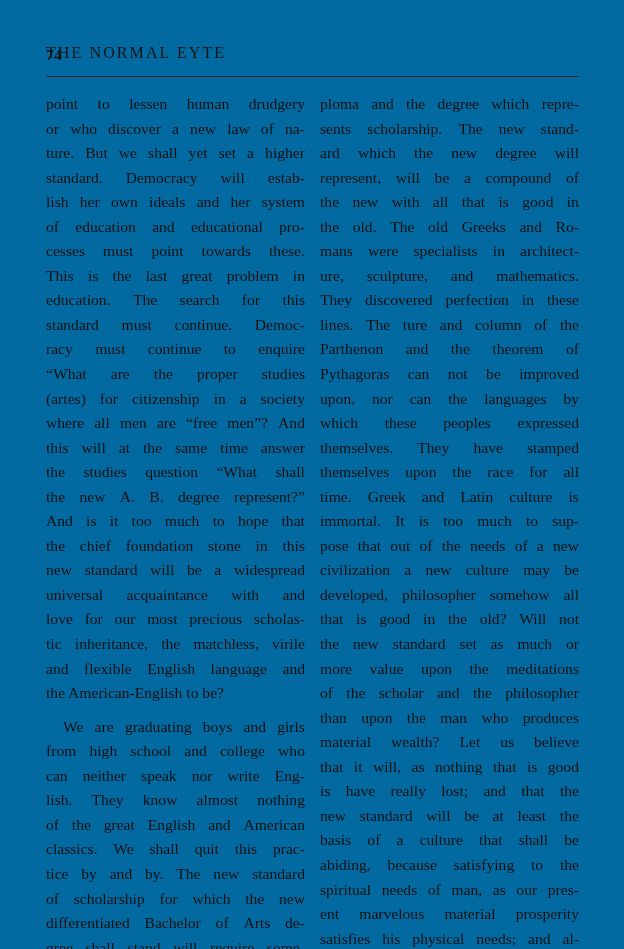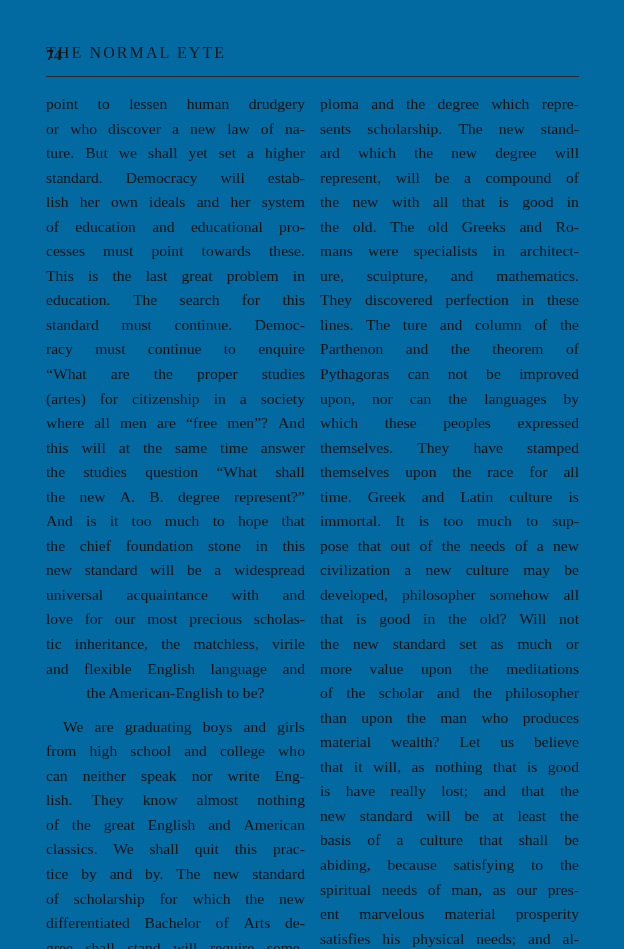--- a/index.html
+++ b/index.html
@@ -86,21 +86,20 @@
   .line.j {
     display: flex;
     justify-content: space-between;
     width: 259px;
   }
   .line.j > span { white-space: pre; }
   
   .line.last {
     display: block;
     width: auto;
-    text-align: center;
   }
   .line.indent {
     padding-left: 17px;
     box-sizing: content-box;
   }
   .line.j.indent { width: 242px; }
   .pgap { height: 9px; display: block; }
 </style>
 </head>
 <body>

